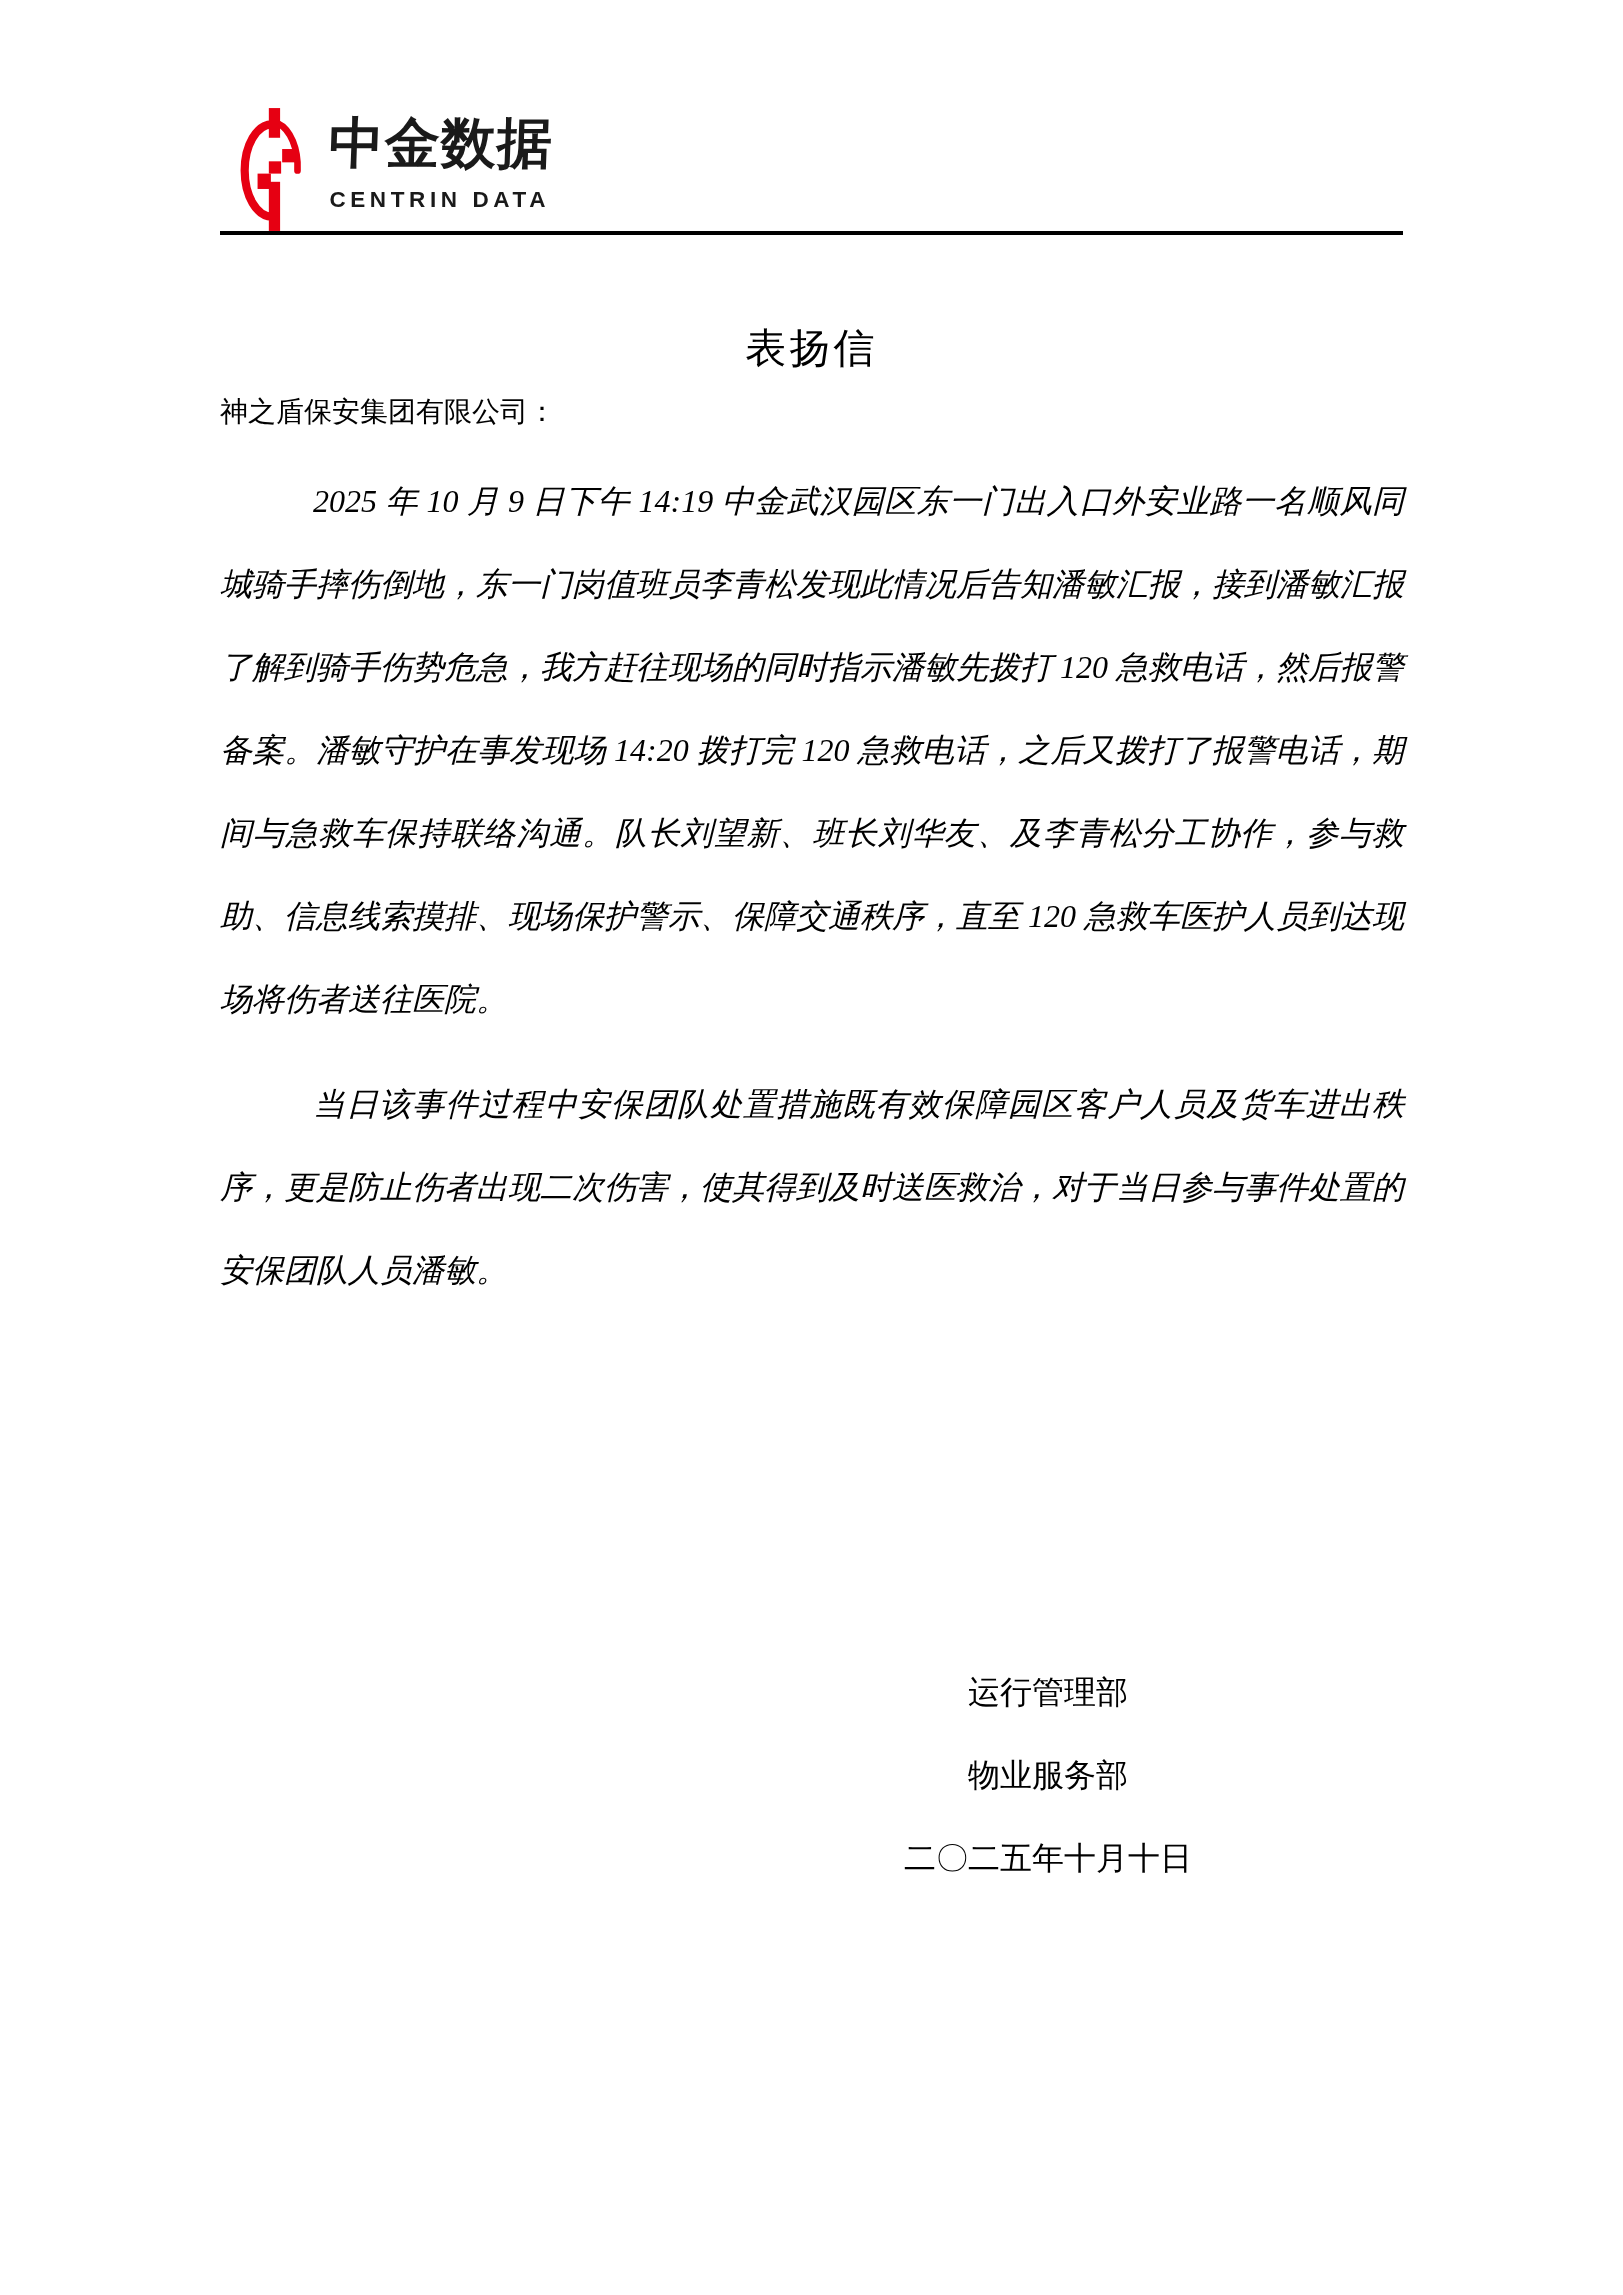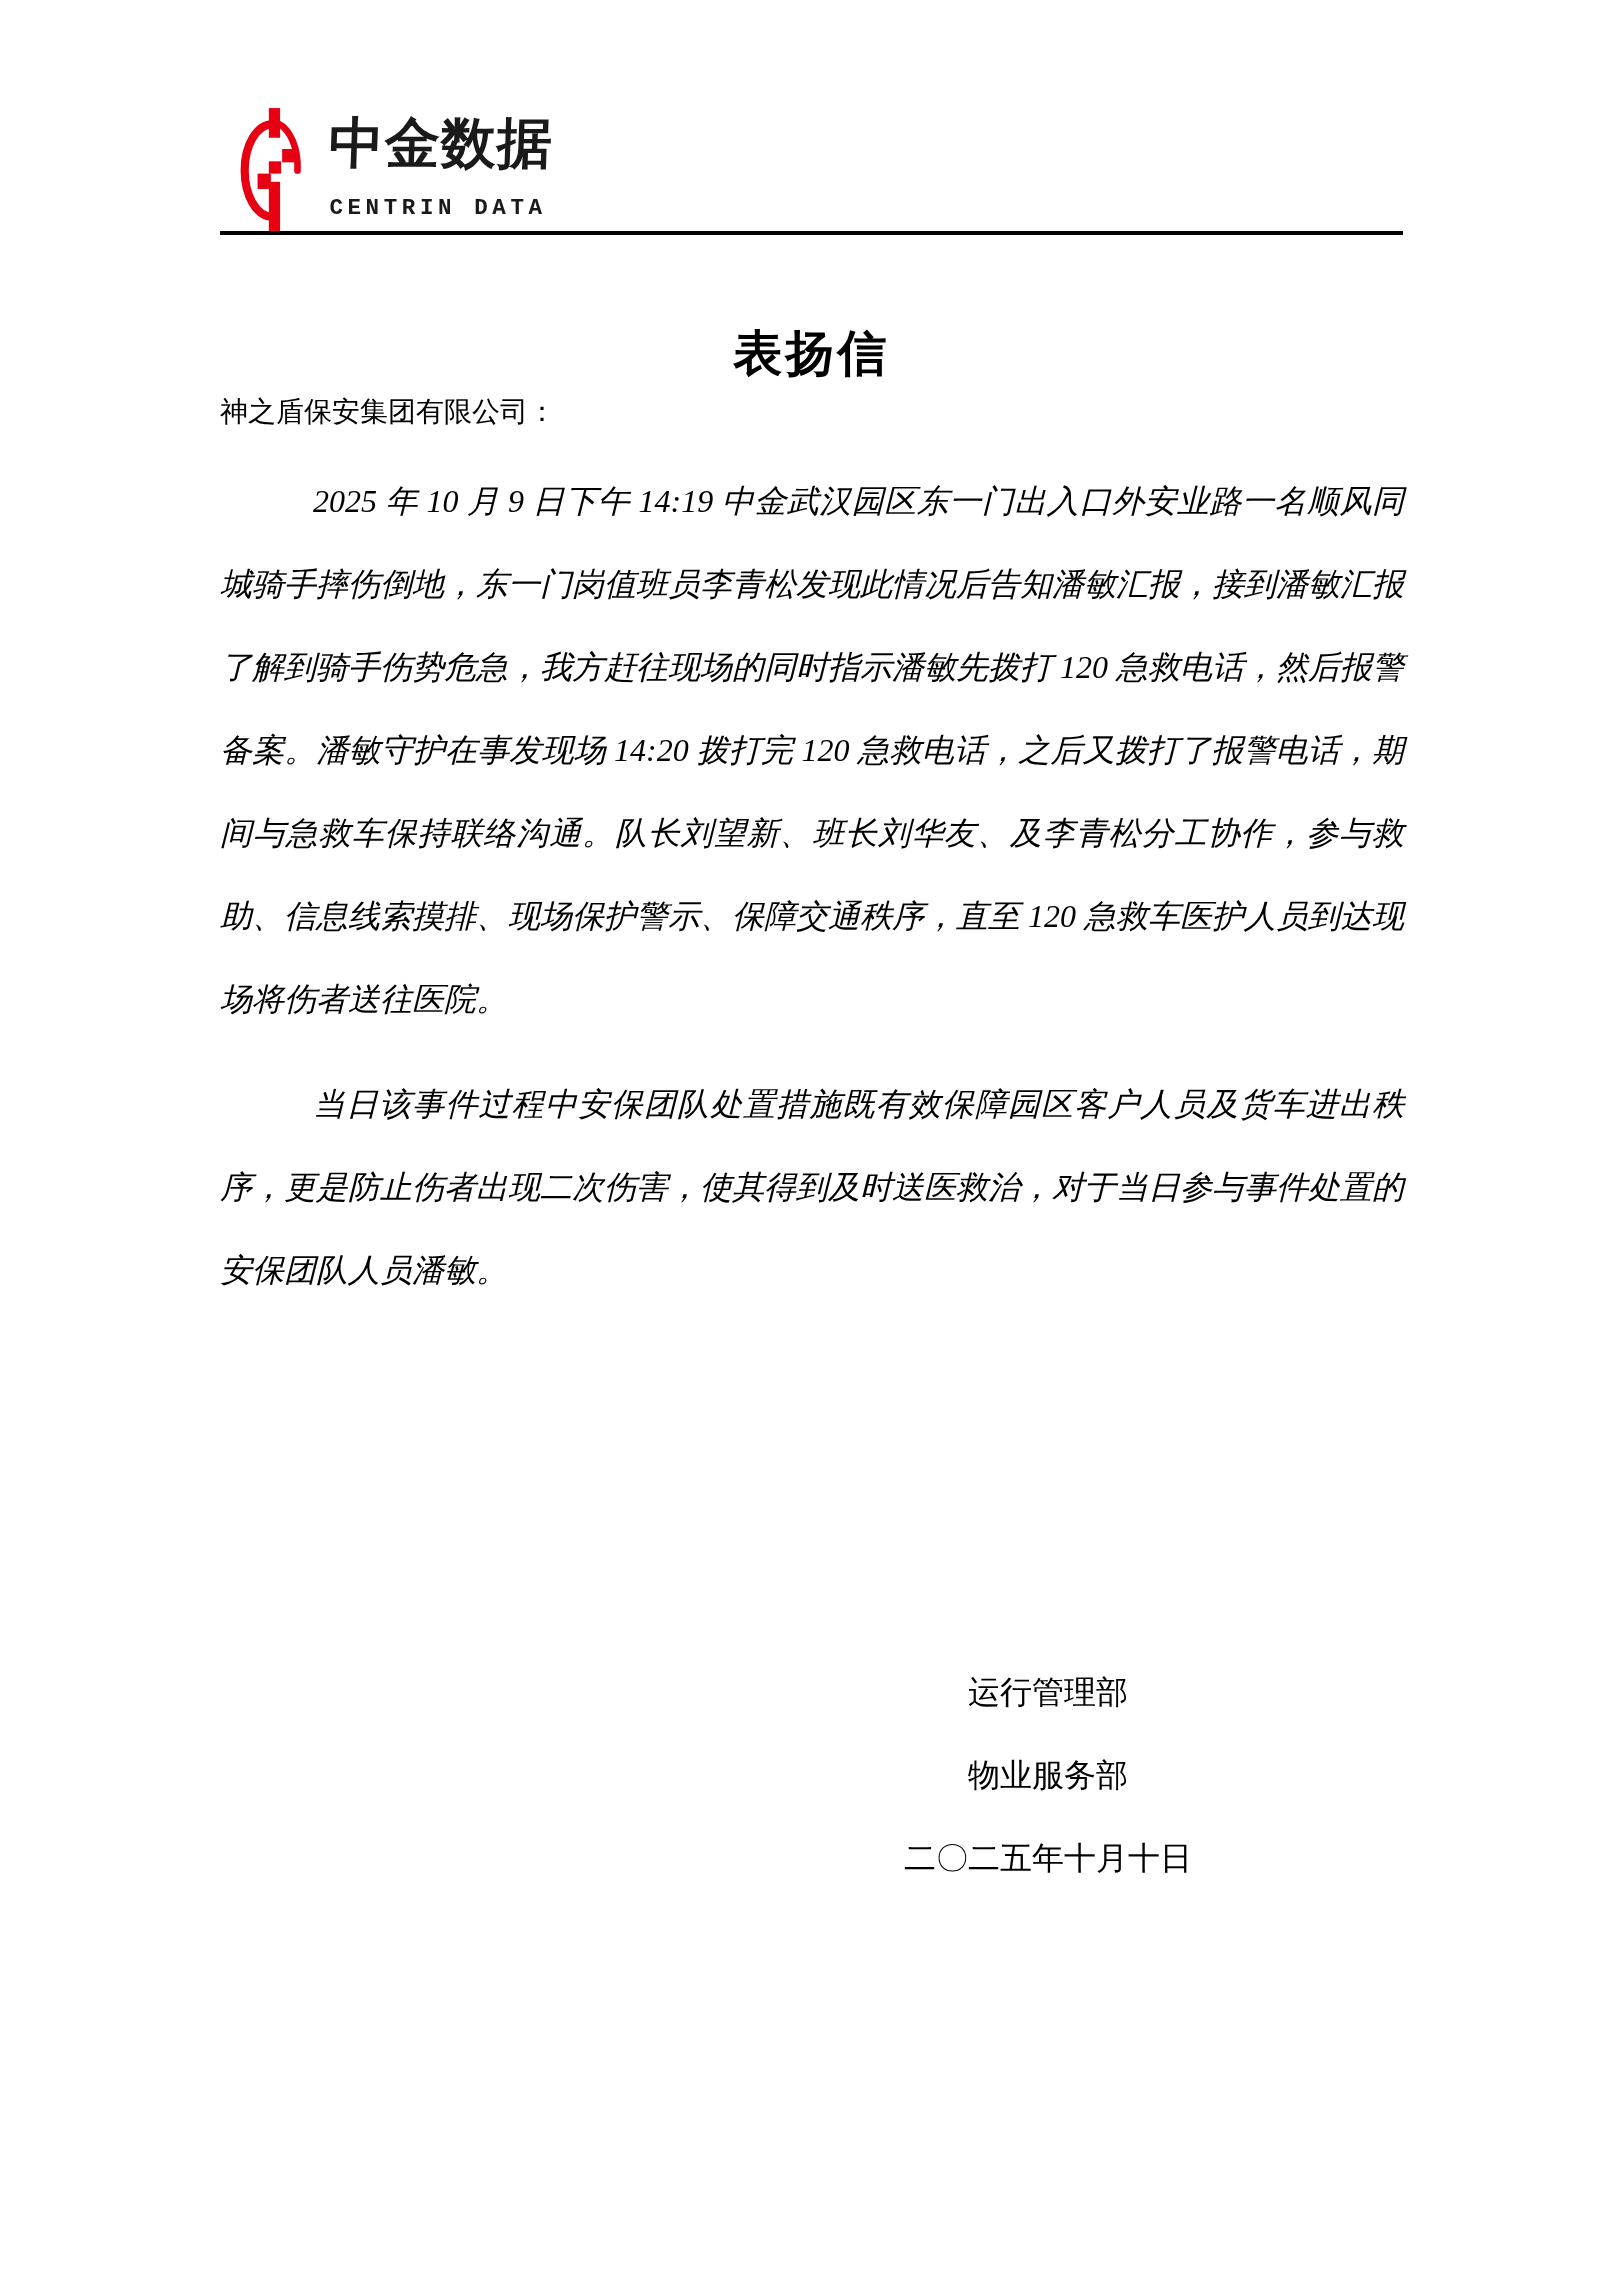--- a/index.html
+++ b/index.html
@@ -27,47 +27,47 @@
     font-size: 55px;
     font-weight: 700;
     letter-spacing: 1px;
     line-height: 77px;
     font-family: "Liberation Serif", "DejaVu Serif", serif;
     color: #1a1a1a;
     transform: skewX(-2deg);
     white-space: nowrap;
   }
   .logo-en {
-    margin-top: 13px;
+    margin-top: 5px;
     font-size: 22.5px;
     font-weight: 700;
     letter-spacing: 4.6px;
-    font-family: Liberation Mono, monospace;
+    font-family: Liberation Sans, sans-serif;
     color: #1a1a1a;
     white-space: nowrap;
   }
 
   .header-rule {
     position: absolute;
     left: 220px;
     right: 220px;
     top: 231px;
     height: 4.1px;
     background: #000000;
   }
 
   
   .letter-title {
     position: absolute;
     top: 321px;
     left: 220px;
     right: 220px;
     text-align: center;
-    font-size: 49px;
-    font-weight: 700;
+    font-size: 41px;
+    font-weight: 400;
     letter-spacing: 3.1px;
     white-space: nowrap;
   }
   .salutation {
     position: absolute;
     top: 394px;
     left: 220px;
     font-size: 28px;
     line-height: 36px;
     white-space: nowrap;

